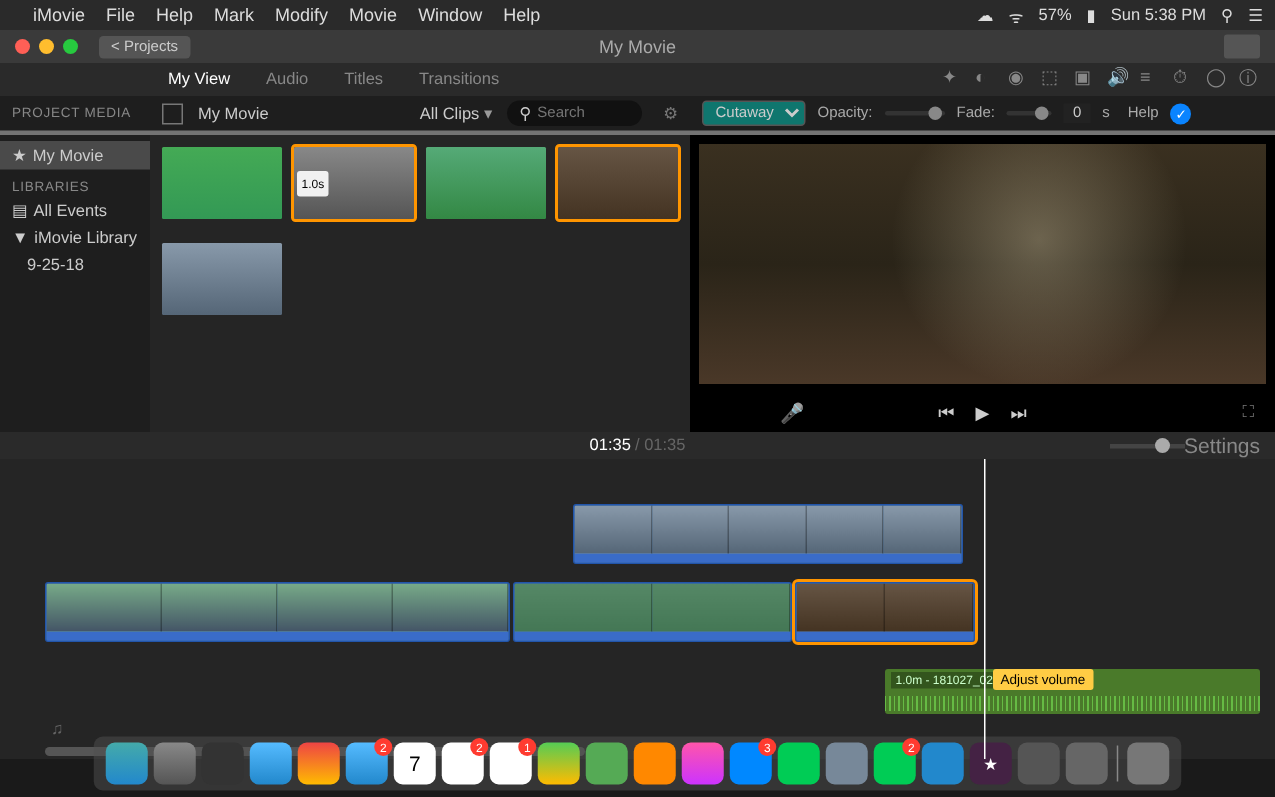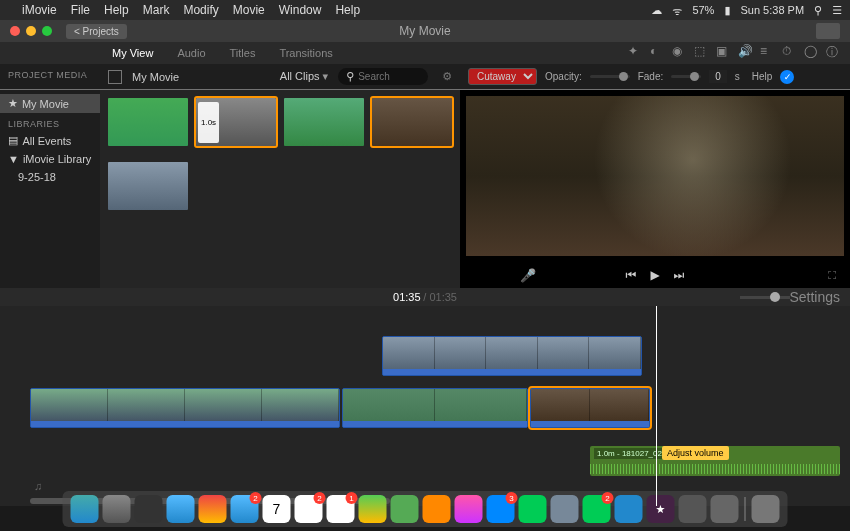--- a/index.html
+++ b/index.html
@@ -12,48 +12,48 @@
 .traffic{display:flex;gap:6px;padding-left:10px}
 .tl{width:10px;height:10px;border-radius:50%}
 .tl.r{background:#ff5f56}.tl.y{background:#ffbd2e}.tl.g{background:#27c93f}
 .titlebar .title{position:absolute;left:50%;transform:translateX(-50%);color:#aaa;font-size:12px}
 .titlebar .projects{margin-left:14px;background:#555;padding:2px 8px;border-radius:3px;font-size:10px;color:#ccc}
 .titlebar .libicon{margin-left:auto;margin-right:10px;width:24px;height:16px;background:#555;border-radius:2px}
 .tabs{height:22px;background:#2a2a2a;display:flex;align-items:center}
 .tabs .spacer{width:100px}
 .tabs .tab{padding:0 12px;color:#888;font-size:11px;height:100%;display:flex;align-items:center}
 .tabs .tab.active{color:#fff}
-.browser-row{display:flex;height:26px;background:#1e1e1e;border-bottom:1px solid #737373}
+.browser-row{display:flex;height:26px;background:#1e1e1e;border-bottom:3px solid #737373}
 .sidebar-head{width:100px;padding:6px 8px;font-size:9px;color:#888;letter-spacing:0.5px}
 .browser-head{flex:1;display:flex;align-items:center;padding:0 8px;gap:10px}
 .browser-head .grid-icon{width:14px;height:14px;border:1px solid #777}
 .browser-head .name{color:#ccc;font-size:11px}
 .browser-head .allclips{margin-left:auto;color:#999;font-size:11px}
 .browser-head .search{background:#111;border-radius:10px;padding:2px 8px;width:90px;display:flex;align-items:center;gap:4px}
 .browser-head .search input{background:none;border:none;outline:none;color:#999;font-size:10px;width:60px}
 .viewer-head{width:390px;display:flex;align-items:center;padding:0 8px;gap:8px}
-.viewer-head select{background:#b91c1c;border:1px solid #555;color:#ccc;font-size:10px;padding:1px 4px;border-radius:3px}
+.viewer-head select{background:#0f766e;border:1px solid #555;color:#ccc;font-size:10px;padding:1px 4px;border-radius:3px}
 .viewer-head .lbl{font-size:10px;color:#aaa}
 .viewer-head .slider{width:40px;height:3px;background:#333;border-radius:2px;position:relative}
 .viewer-head .slider::after{content:"";position:absolute;right:2px;top:-3px;width:9px;height:9px;background:#888;border-radius:50%}
 .viewer-head .numbox{background:#222;padding:1px 6px;font-size:10px;color:#ccc}
 .viewer-head .reset{font-size:10px;color:#aaa;margin-left:4px}
 .viewer-head .check{width:14px;height:14px;background:#0a84ff;border-radius:50%;display:flex;align-items:center;justify-content:center;color:#fff;font-size:9px}
 .toolbar-icons{position:absolute;top:44px;right:10px;display:flex;gap:8px}
 .toolbar-icons span{width:14px;height:14px;color:#888;font-size:12px}
 .main{display:flex;height:198px}
 .sidebar{width:100px;background:#1e1e1e;padding:4px 0}
 .side-item{padding:3px 8px;font-size:11px;color:#ccc;display:flex;align-items:center;gap:4px}
 .side-item.sel{background:#4a4a4a}
 .side-head{padding:6px 8px 2px;font-size:9px;color:#888;letter-spacing:0.5px}
 .side-sub{padding-left:18px}
 .browser{flex:1;background:#252525;padding:8px;display:flex;flex-wrap:wrap;gap:8px;align-content:flex-start}
 .clip{width:80px;height:48px;background:#447755;border-radius:1px;position:relative;overflow:hidden}
 .clip.sel{outline:2px solid #ff9500}
-.clip .dur{position:absolute;top:4px;left:2px;background:rgba(255,255,255,0.9);color:#000;font-size:8px;padding:16px 3px;border-radius:2px}
+.clip .dur{position:absolute;top:16px;left:2px;background:rgba(255,255,255,0.9);color:#000;font-size:8px;padding:4px 3px;border-radius:2px}
 .clip.c1{background:linear-gradient(#4a5,#395)}
 .clip.c2{background:linear-gradient(#888,#555)}
 .clip.c3{background:linear-gradient(#5a7,#384)}
 .clip.c4{background:linear-gradient(#654,#432)}
 .clip.c5{background:linear-gradient(#89a,#567)}
 .viewer{width:390px;background:#000;display:flex;flex-direction:column}
 .preview{flex:1;background:linear-gradient(180deg,#3a3020 0%,#2a2418 50%,#4a3828 100%);margin:6px;position:relative}
 .preview::before{content:"";position:absolute;inset:0;background:radial-gradient(circle at 60% 40%,rgba(255,240,200,0.3),transparent 40%)}
 .controls{height:26px;display:flex;align-items:center;justify-content:center;gap:14px;position:relative}
 .controls .mic{position:absolute;left:60px;color:#777;font-size:13px}

